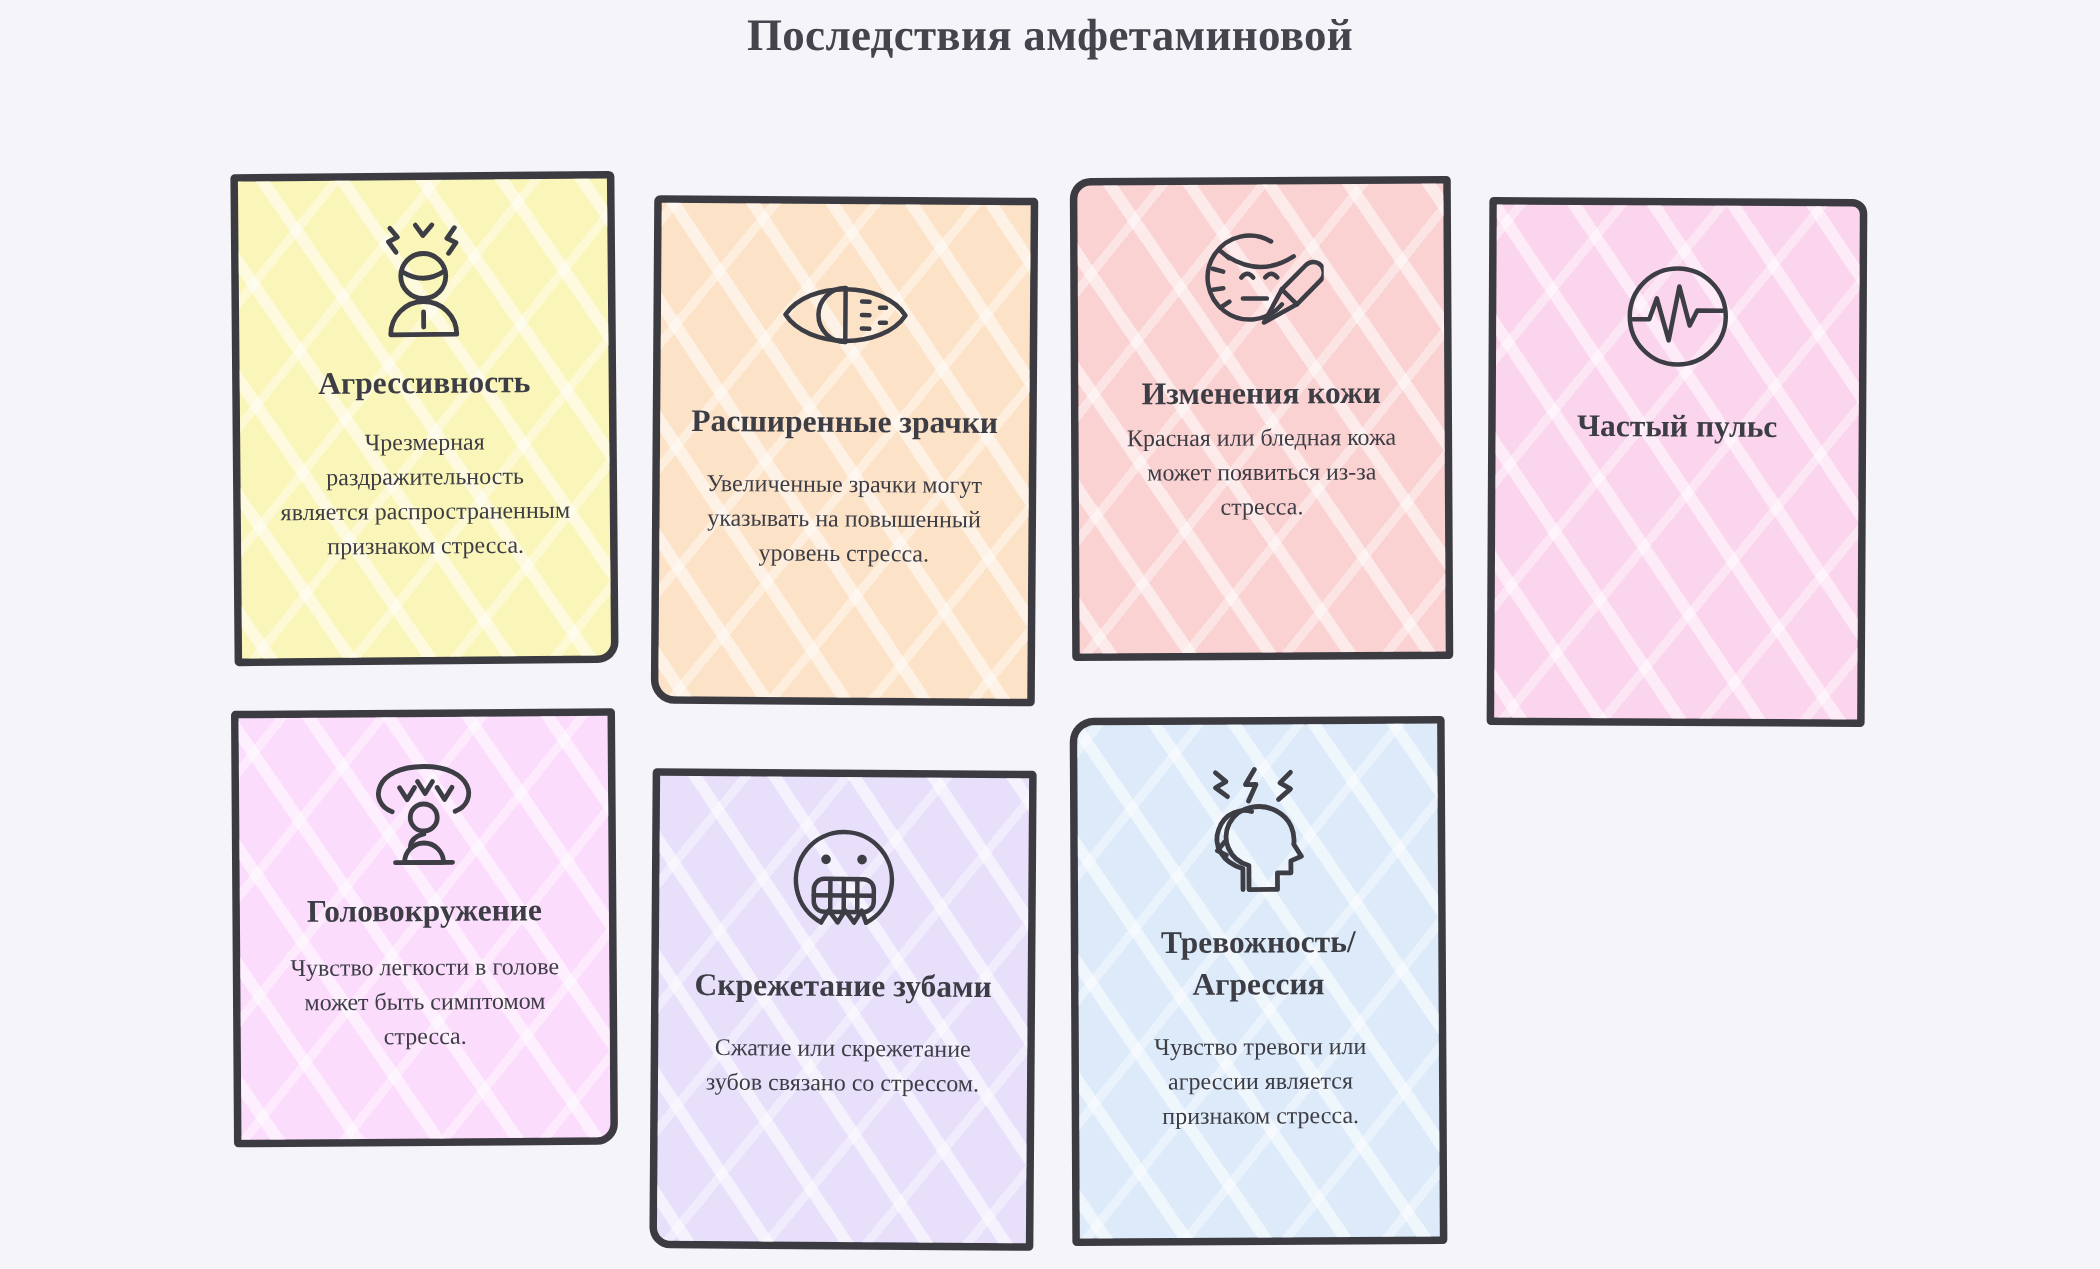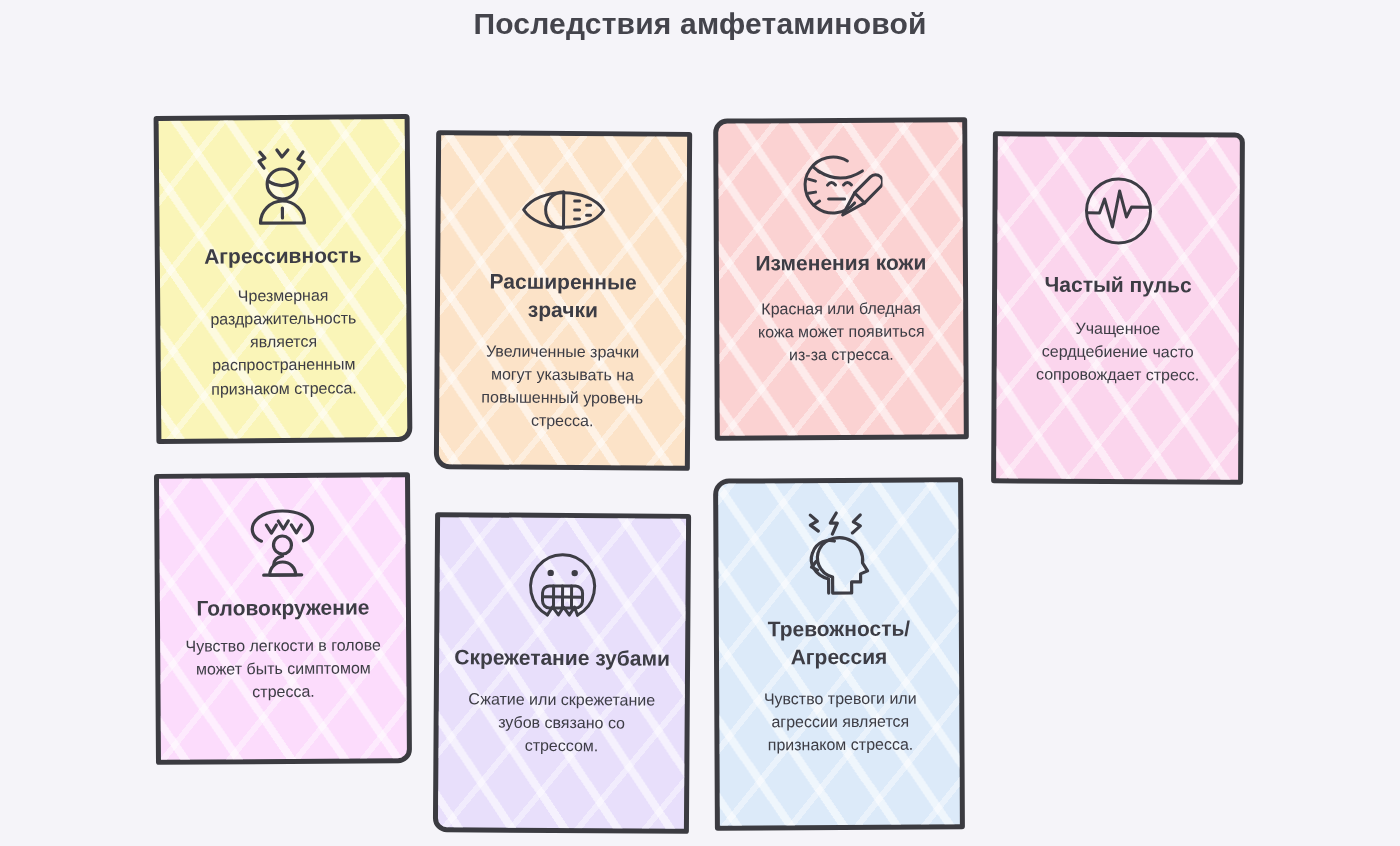--- a/index.html
+++ b/index.html
@@ -3,21 +3,21 @@
 <meta charset="utf-8">
 <style>
   html,body{margin:0;padding:0;}
   body{
     width:1400px;height:846px;
     background:#f5f4f9;
     font-family:"Liberation Sans","DejaVu Sans",sans-serif;
     overflow:hidden;
     position:relative;
   }
-  #page{position:relative;width:1400px;height:846px;}
+  #page{position:relative;width:1400px;height:846px;font-family:Liberation Serif, serif;}
 
   .title{
     position:absolute;
     left:0;right:0;top:4px;
     text-align:center;
     font-size:30px;
     font-weight:bold;
     color:#44444c;
     line-height:1.33;
     letter-spacing:.2px;
@@ -83,21 +83,21 @@
   #card-1{left:435px;top:131px;width:256px;height:339px;background:#fce3c8;
           border-radius:4px 3px 3px 16px; transform:rotate(.4deg);}
   #card-1 .icon-wrap{margin-top:34px;height:80px;}
   #card-1 .card-title{margin-top:18px;}
   #card-1 .card-desc{margin-top:16px;}
 
   #card-2{left:714px;top:118px;width:254px;height:322px;background:#fbd2d2;
           border-radius:14px 3px 3px 3px; transform:rotate(-.3deg);}
   #card-2 .icon-wrap{margin-top:28px;height:84px;}
   #card-2 .card-title{margin-top:14px;}
-  #card-2 .card-desc{margin-top:20px;}
+  #card-2 .card-desc{margin-top:4px;}
 
   #card-3{left:992px;top:132px;width:252px;height:352px;background:#fbd5ed;
           border-radius:3px 10px 3px 3px; transform:rotate(.3deg);}
   #card-3 .icon-wrap{margin-top:32px;height:84px;}
   #card-3 .card-title{margin-top:18px;}
   #card-3 .card-desc{margin-top:18px;}
 
   #card-4{left:155px;top:473px;width:256px;height:291px;background:#fcdcfc;
           border-radius:3px 3px 14px 3px; transform:rotate(-.4deg);}
   #card-4 .icon-wrap{margin-top:22px;height:82px;}
@@ -173,21 +173,20 @@
   </div>
 
   <div class="card" id="card-3" style="background: rgb(251, 213, 237);">
     <div class="icon-wrap">
       <svg width="80" height="80" viewBox="0 0 80 80" fill="none" stroke="#3d3d45" stroke-width="3" stroke-linecap="round" stroke-linejoin="round">
         <circle cx="40" cy="40" r="32"></circle>
         <path d="M10 42 h11 l5 -14 l8 28 l7 -36 l7 26 l5 -10 h17"></path>
       </svg>
     </div>
     <div class="card-title">Частый пульс</div>
-    <div class="card-desc">Учащенное сердцебиение часто сопровождает стресс.</div>
   </div>
 
   <div class="card" id="card-4" style="background: rgb(252, 220, 252);">
     <div class="icon-wrap">
       <svg width="86" height="80" viewBox="0 0 86 80" fill="none" stroke="#3d3d45" stroke-width="3.2" stroke-linecap="round" stroke-linejoin="round">
         <path d="M22 40 C6 34 10 10 43 10 C76 10 80 34 64 40"></path>
         <path d="M27 24 l5 8 l5 -8"></path>
         <path d="M39 20 l5 8 l5 -8"></path>
         <path d="M52 24 l5 8 l5 -8"></path>
         <circle cx="43" cy="44" r="9"></circle>

